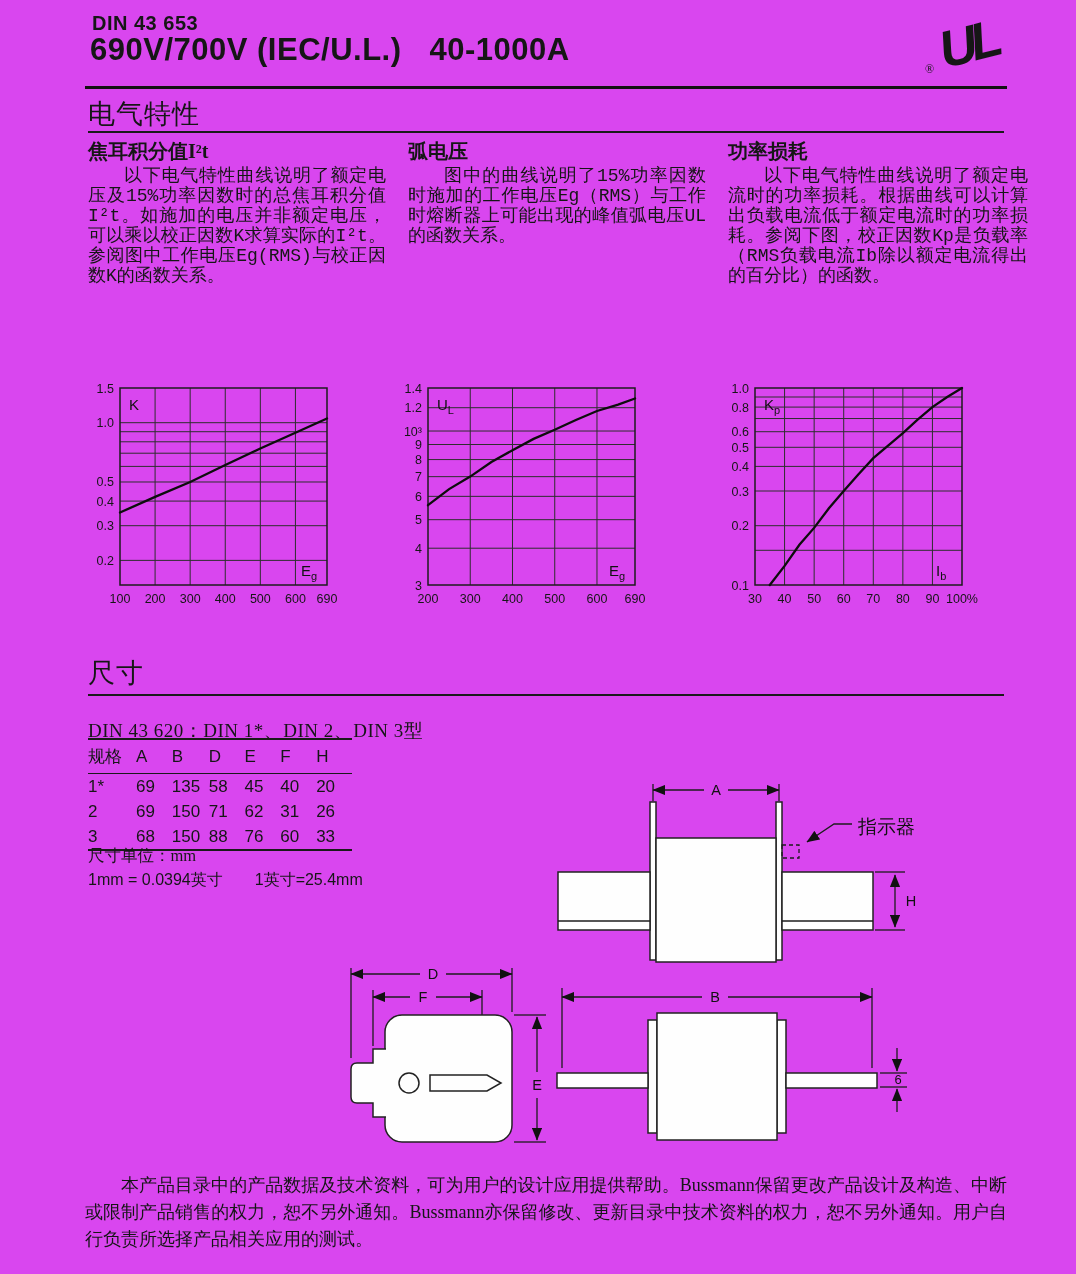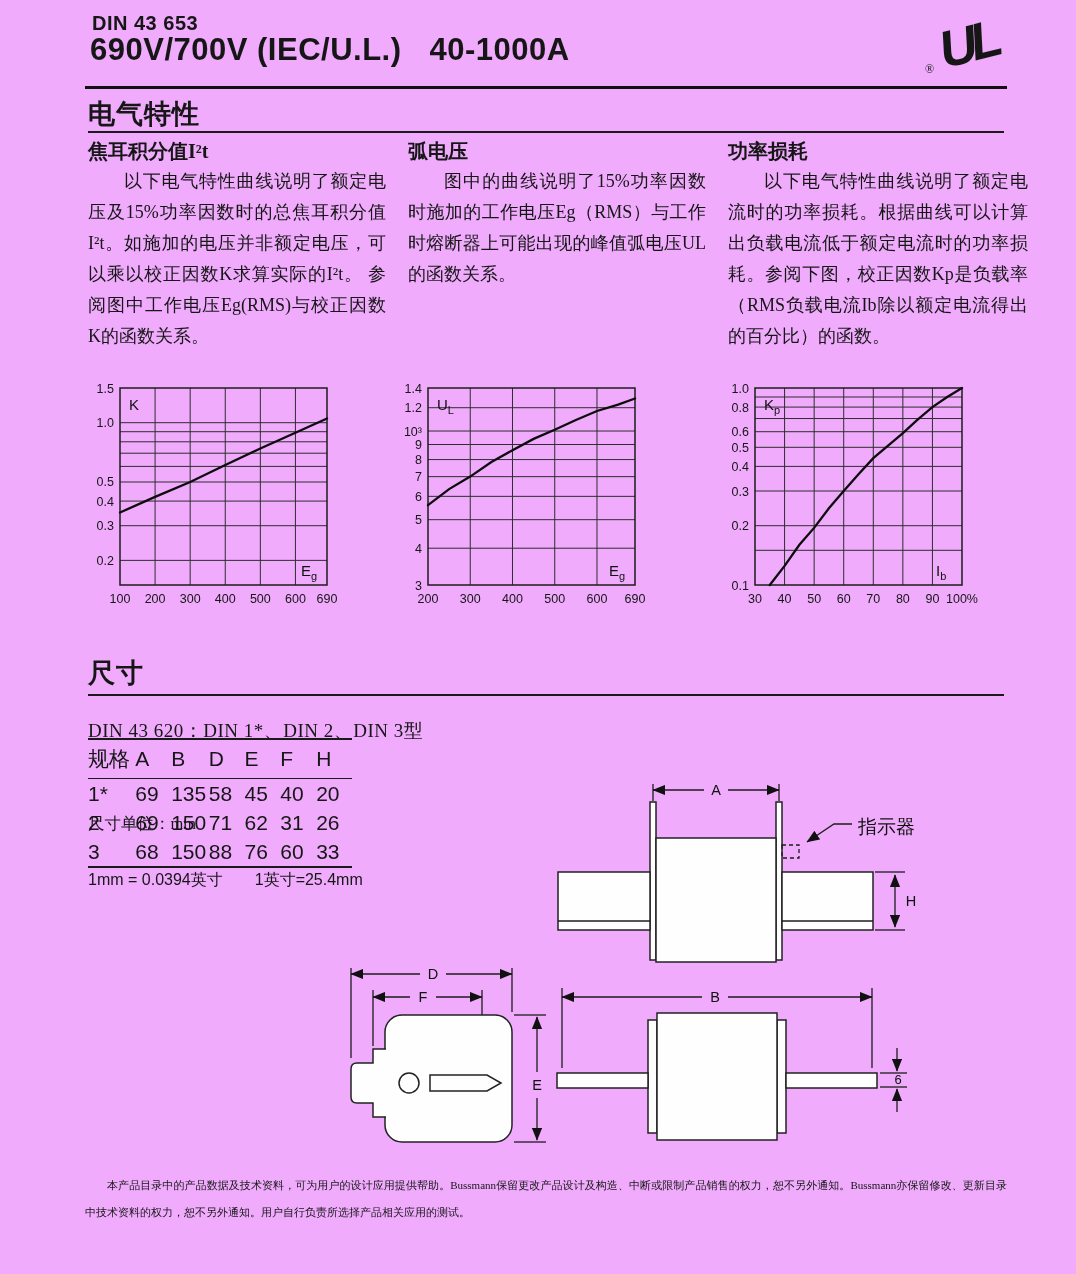--- a/index.html
+++ b/index.html
@@ -1,48 +1,48 @@
 <!DOCTYPE html>
 <html><head>
 <meta charset="utf-8">
 <style>
   html,body{margin:0;padding:0;background:#e8e8e8;}
-  #page{position:relative;width:1076px;height:1274px;background:#f0abfc;overflow:hidden;
+  #page{position:relative;width:1076px;height:1274px;background:#d946ef;overflow:hidden;
         font-family:"Liberation Serif",serif;color:#161616;}
   .abs{position:absolute;}
   .sans{font-family:"Liberation Sans",sans-serif;}
   .din-number{left:92px;top:12px;font-size:20px;font-weight:bold;letter-spacing:.5px;}
   .main-title{left:90px;top:32px;font-size:31px;font-weight:bold;letter-spacing:.5px;white-space:nowrap;}
   .title-gap{display:inline-block;width:28px;}
   .ul-logo{left:925px;top:18px;width:90px;height:62px;}
   .ul-letters{position:absolute;left:14px;top:-4px;font-family:"Liberation Sans",sans-serif;
       font-weight:900;font-style:italic;font-size:52px;transform:rotate(-14deg);letter-spacing:-6px;}
   .ul-reg{position:absolute;left:0px;top:44px;font-size:12px;}
   .rule-thick{height:3px;background:#111;}
   .rule-thin{height:2px;background:#1a1a1a;}
-  .section-title{font-size:27px;font-weight:bold;letter-spacing:1px;}
+  .section-title{font-size:27px;font-weight:normal;letter-spacing:1px;}
   .col-head{font-size:20px;font-weight:bold;text-align:right;}
-  .col-body{font-size:18px;line-height:31px;text-align:justify;text-indent:2em;}
+  .col-body{font-size:18px;line-height:20px;text-align:justify;text-indent:2em;font-family:Liberation Mono, monospace;}
   .chart-host{width:270px;height:232px;}
   .grid{stroke:#2e2e2e;stroke-width:1;}
   .frame{fill:none;stroke:#1c1c1c;stroke-width:1.5;}
   .tick{font:12.5px "Liberation Sans",sans-serif;fill:#161616;}
   .curve{fill:none;stroke:#0d0d0d;stroke-width:2.3;stroke-linecap:round;}
   .corner{font:15px "Liberation Sans",sans-serif;fill:#111;}
   .sub{font-size:11px;}
   .din-line{font-size:19px;letter-spacing:.5px;}
-  table.dim{border-collapse:collapse;font-family:"Liberation Sans",sans-serif;font-size:21px;
+  table.dim{border-collapse:collapse;font-family:"Liberation Sans",sans-serif;font-size:17px;
      border-top:2px solid #1a1a1a;border-bottom:2px solid #1a1a1a;}
   table.dim th{font-weight:normal;text-align:left;padding:5px 0 5px 0;border-bottom:1.5px solid #1a1a1a;}
   table.dim td{padding:2.5px 0;}
   table.dim th,table.dim td{width:38px;}
   table.dim th:first-child,table.dim td:first-child{width:52px;}
   .note1{font-size:16.5px;}
   .note2{font-family:"Liberation Sans",sans-serif;font-size:16px;}
-  .footer{font-size:11px;line-height:27px;text-align:justify;text-indent:2em;}
+  .footer{font-size:18px;line-height:27px;text-align:justify;text-indent:2em;}
   .part{fill:#fefefe;stroke:#222;stroke-width:1.5;}
   .dl{stroke:#1d1d1d;stroke-width:1.3;fill:none;}
   .dash{fill:none;stroke:#1d1d1d;stroke-width:1.3;stroke-dasharray:4 3;}
   .dimtext{font:14.5px "Liberation Sans",sans-serif;fill:#111;text-anchor:middle;}
   .dimtext-sm{font:13px "Liberation Sans",sans-serif;fill:#111;text-anchor:middle;}
   .cjk-label{font:19px "Liberation Serif",serif;fill:#111;}
 </style>
 </head>
 <body>
 
@@ -213,21 +213,21 @@
           <td>68</td>
           <td>150</td>
           <td>88</td>
           <td>76</td>
           <td>60</td>
           <td>33</td>
         </tr>
       </tbody>
   </table>
 
-  <div class="abs note1" style="left:88px;top:813px;">尺寸单位：mm</div>
+  <div class="abs note1" style="left:88px;top:845px;">尺寸单位：mm</div>
   <div class="abs note2" style="left:88px;top:870px;">1mm = 0.0394英寸　　1英寸=25.4mm</div>
 
   <div class="abs" style="left:330px;top:770px;">
     <svg width="680" height="405" viewBox="330 770 680 405">
       <defs>
         <marker id="arr" viewBox="0 0 10 8" refX="9.5" refY="4" markerWidth="10" markerHeight="8" orient="auto-start-reverse">
           <path d="M0,0 L10,4 L0,8 Z" fill="#111"></path>
         </marker>
       </defs>
 

